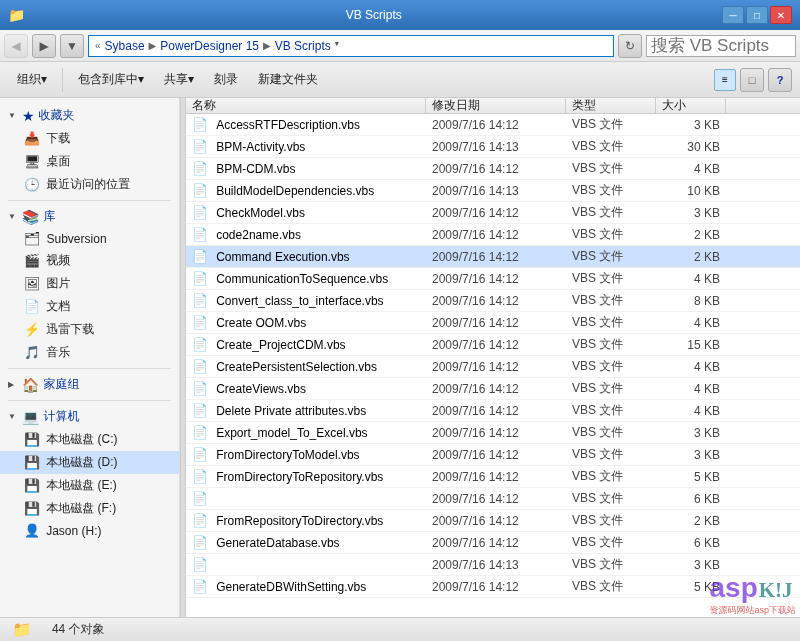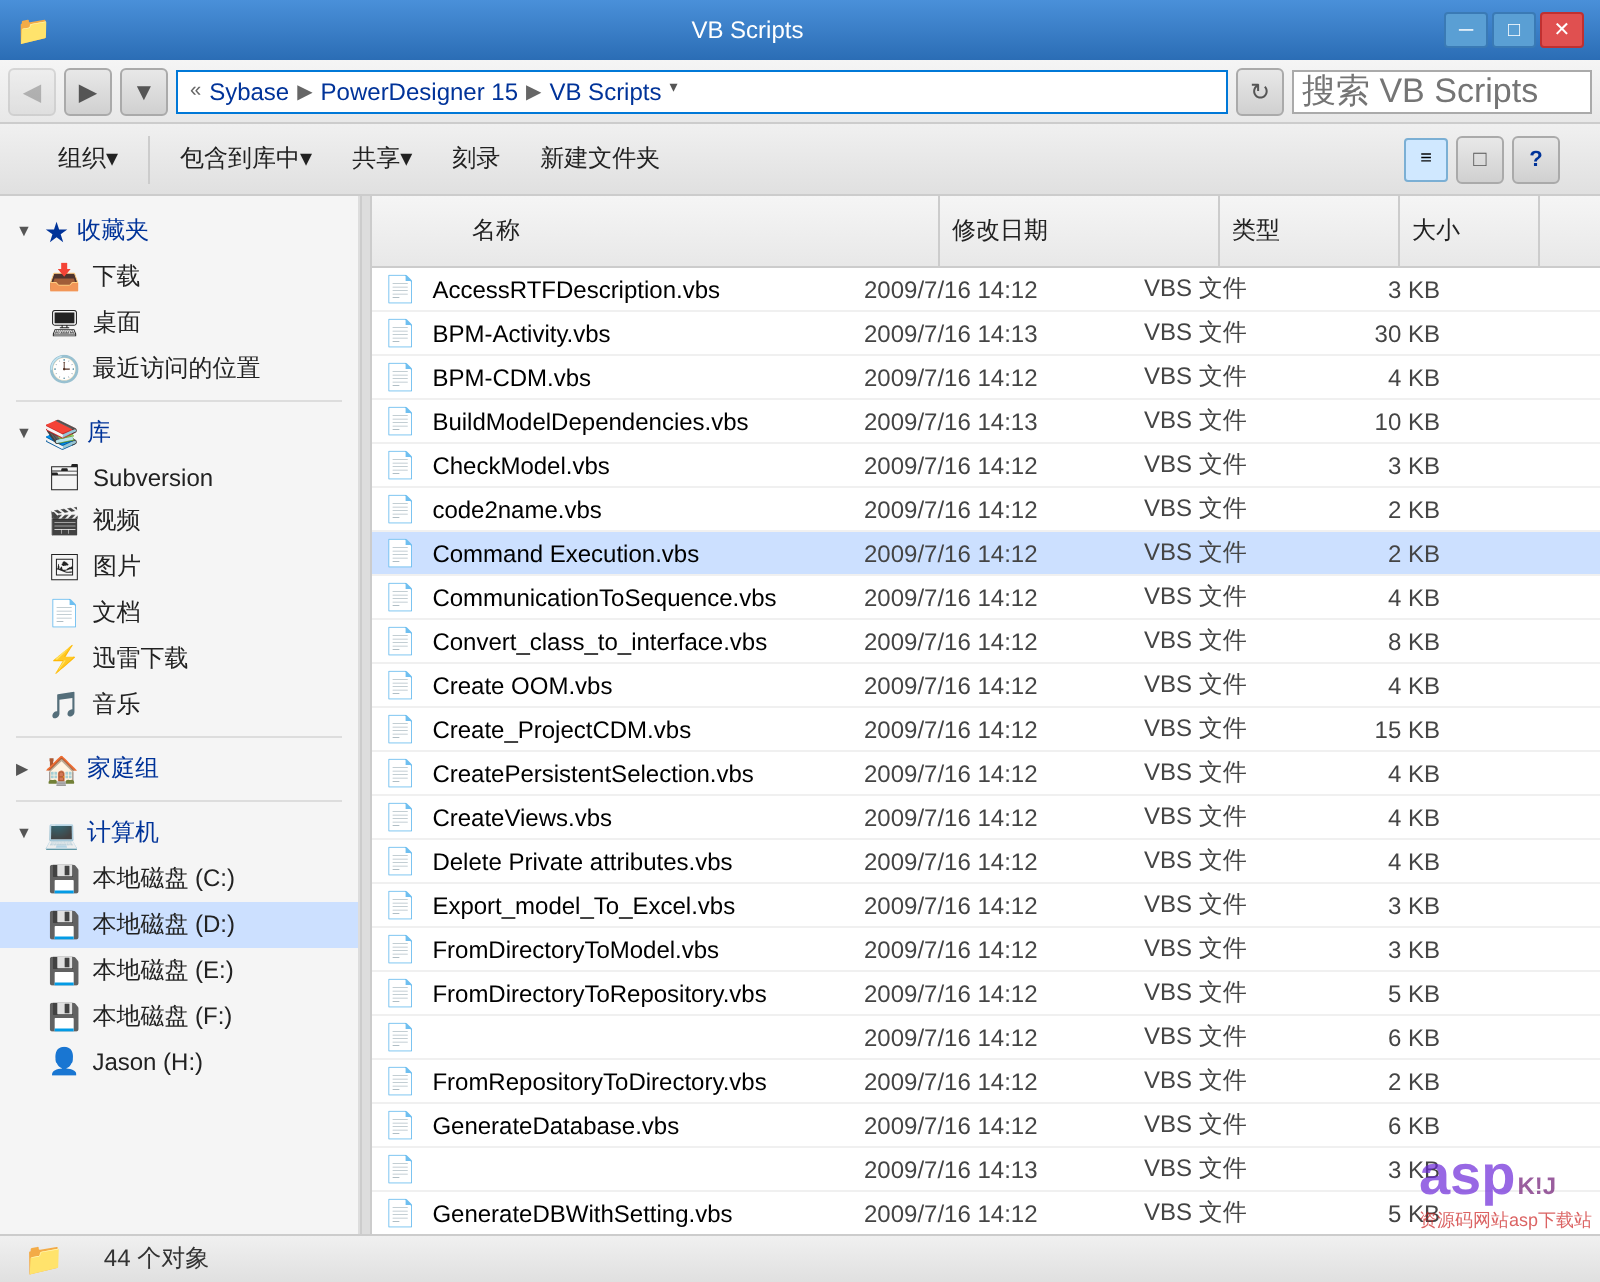--- a/index.html
+++ b/index.html
@@ -111,21 +111,21 @@
       color: #666;
       font-size: 12px;
     }
 
     
     #toolbar {
       background: linear-gradient(to bottom, #f0f0f0, #e0e0e0);
       height: 36px;
       display: flex;
       align-items: center;
-      padding: 0 20px;
+      padding: 0 8px;
       border-bottom: 1px solid #ccc;
       gap: 2px;
     }
     .toolbar-btn {
       height: 28px;
       padding: 0 8px;
       background: transparent;
       border: 1px solid transparent;
       border-radius: 3px;
       cursor: pointer;
@@ -216,26 +216,25 @@
     
     #filelist {
       flex: 1;
       overflow-y: auto;
       overflow-x: hidden;
     }
     #filelist-header {
       display: flex;
       background: linear-gradient(to bottom, #f5f5f5, #e8e8e8);
       border-bottom: 1px solid #ccc;
-      height: 36px;
+      height: 16px;
       align-items: center;
       position: sticky;
       top: 0;
       z-index: 10;
-      padding-left: 44px;
     }
     .col-header {
       display: flex;
       align-items: center;
       height: 100%;
       padding: 0 6px;
       border-right: 1px solid #ccc;
       font-size: 12px;
       color: #222;
       cursor: pointer;
@@ -302,23 +301,24 @@
       right: 4px;
       opacity: 0.7;
       pointer-events: none;
     }
     .wm-asp {
       font-size: 28px;
       font-weight: bold;
       color: #6d28d9;
     }
     .wm-key {
-      font-size: 12px;
+      font-size: 21px;
       font-weight: bold;
-      color: #701a75;
+      color: #0f766e;
+      font-family: Liberation Serif, serif;
     }
     .wm-sub {
       font-size: 9px;
       color: #cc2222;
       white-space: nowrap;
     }
 
     
     #resize-handle {
       width: 6px;

